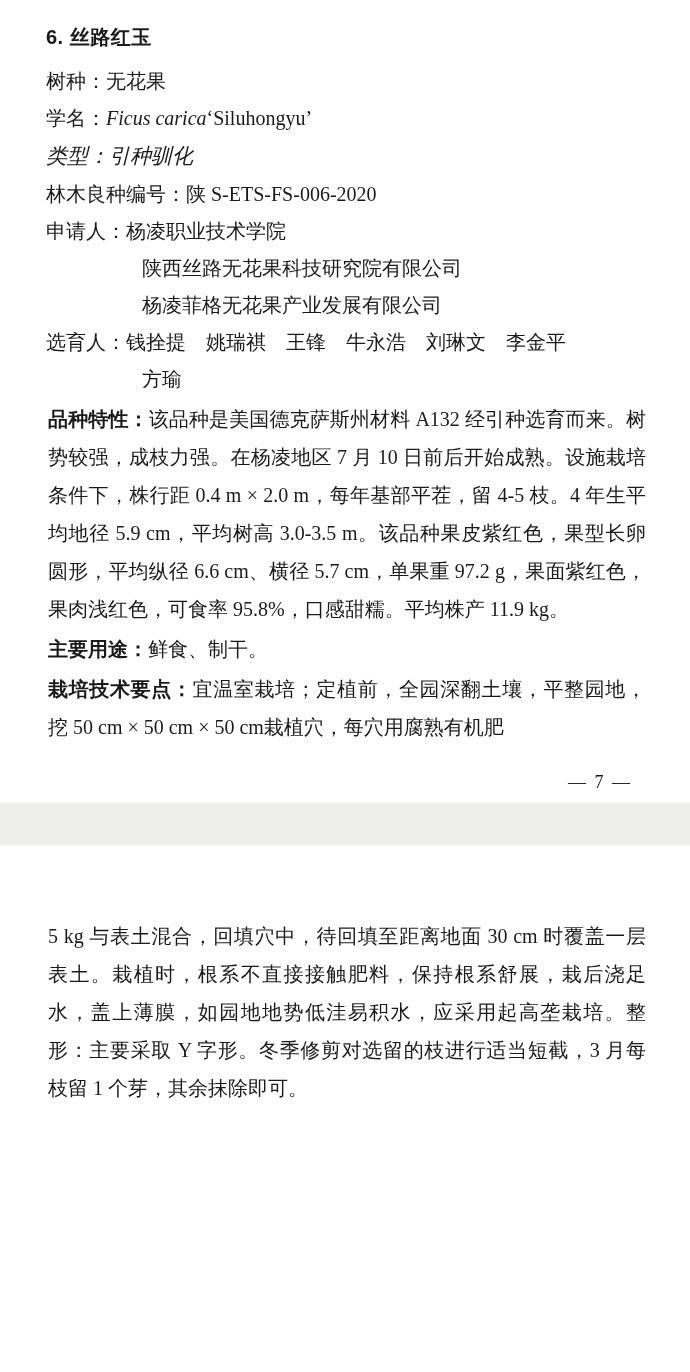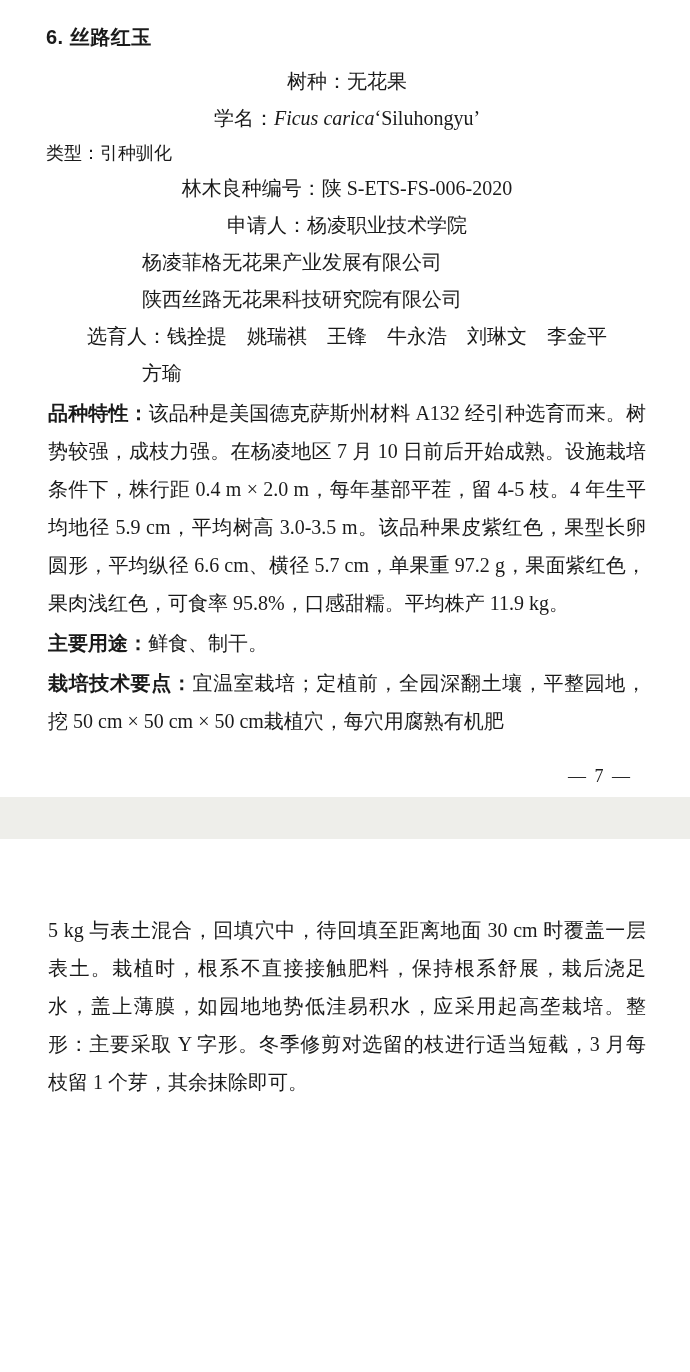--- a/index.html
+++ b/index.html
@@ -32,37 +32,37 @@
     font-weight: bold;
     margin: 6px 0 12px 0;
     letter-spacing: 0.5px;
     font-family: "Liberation Sans", "DejaVu Sans", sans-serif;
   }
   .line {
     font-size: 20px;
     line-height: 1.85;
     margin: 0;
     white-space: nowrap;
-    text-align: center;
   }
   .label {
     font-family: "Liberation Sans", "DejaVu Sans", sans-serif;
     font-weight: bold;
   }
   .label-plain {
     font-family: "Liberation Serif", "DejaVu Serif", serif;
   }
   .sci {
     font-style: italic;
     font-family: "Liberation Serif", "DejaVu Serif", serif;
   }
   .row-two {
     display: flex;
-    font-size: 18px;
+    font-size: 21px;
     line-height: 1.85;
+    font-style: italic;
   }
   .row-two .left {
     width: 340px;
     flex: none;
   }
   .indent-block {
     margin-left: 96px;
     font-size: 20px;
     line-height: 1.85;
   }
@@ -112,22 +112,22 @@
   </div>
 
   <p class="line">
     <span class="label-plain">林木良种编号：</span><span>陕 S-ETS-FS-006-2020</span>
   </p>
 
   <p class="line">
     <span class="label-plain">申请人：</span><span>杨凌职业技术学院</span>
   </p>
 
+  <div class="indent-block">陕西丝路无花果科技研究院有限公司</div>
   <div class="indent-block">杨凌菲格无花果产业发展有限公司</div>
-  <div class="indent-block">陕西丝路无花果科技研究院有限公司</div>
 
   <p class="line">
     <span class="label-plain">选育人：</span><span>钱拴提　姚瑞祺　王锋　牛永浩　刘琳文　李金平</span>
   </p>
   <div class="indent-small">方瑜</div>
 
   <p class="para">
     <span class="label">品种特性：</span><span>该品种是美国德克萨斯州材料 A132 经引种选育而来。树势较强，成枝力强。在杨凌地区 7 月 10 日前后开始成熟。设施栽培条件下，株行距 0.4 m × 2.0 m，每年基部平茬，留 4-5 枝。4 年生平均地径 5.9 cm，平均树高 3.0-3.5 m。该品种果皮紫红色，果型长卵圆形，平均纵径 6.6 cm、横径 5.7 cm，单果重 97.2 g，果面紫红色，果肉浅红色，可食率 95.8%，口感甜糯。平均株产 11.9 kg。</span>
   </p>
 

